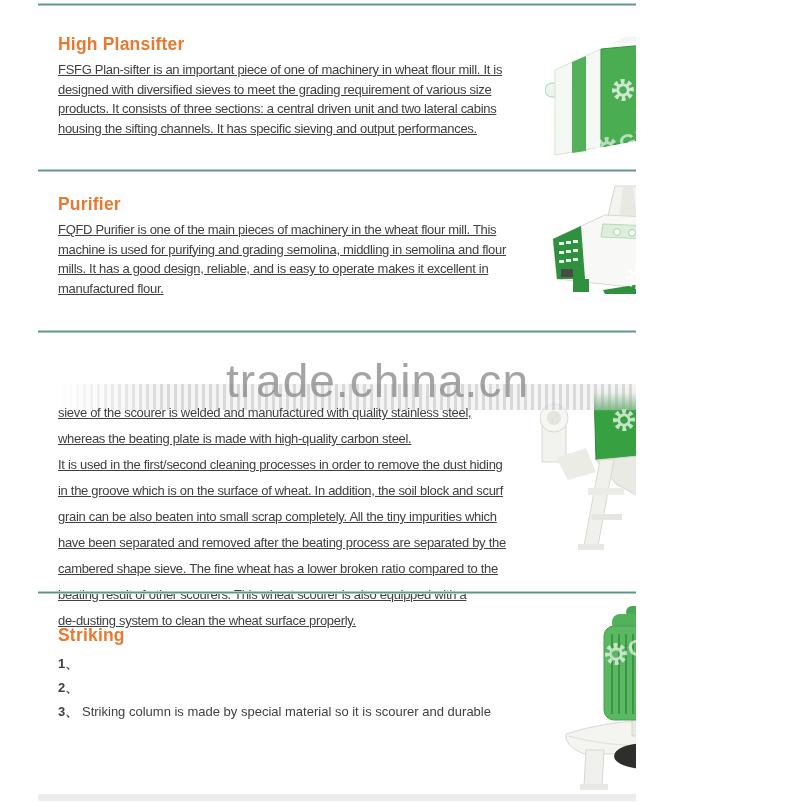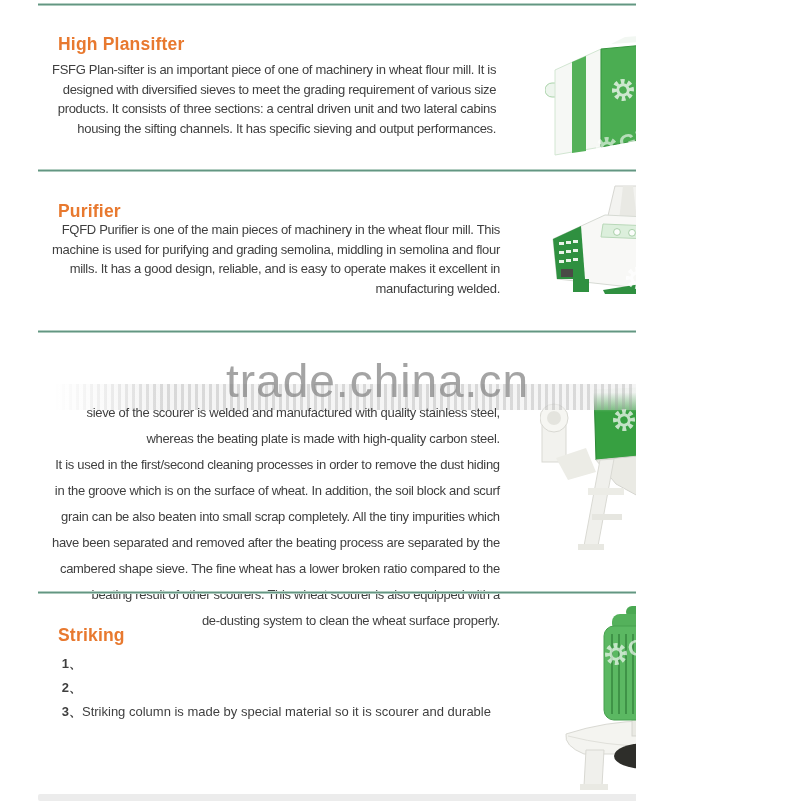--- a/index.html
+++ b/index.html
@@ -1,30 +1,30 @@
 <!DOCTYPE html>
 <html style="--accent_orange: #e8792f; --divider_green: #639682; --body_text: #3f3f3f; --watermark_gray: #8e8e8e; --bottom_bar_gray: #ececec; --machine_green: #44a94c; --machine_dark_green: #2f9040; --machine_light_green: #dcefdc;"><head>
 <meta charset="utf-8">
 <style>
   html,body{margin:0;padding:0;background:#fff;}
   .page{
     position:relative;width:636px;height:803px;background:#ffffff;
-    font-family:"Liberation Sans",sans-serif;overflow:hidden;text-align:right;
+    font-family:"Liberation Sans",sans-serif;overflow:hidden;
   }
   .divider{
     position:absolute;left:38px;width:722px;height:3px;
     background:linear-gradient(to bottom,#e2efe8,var(--divider_green,#639682) 45%,var(--divider_green,#639682) 60%,#e2efe8);
   }
   .sec-heading{
     position:absolute;left:58px;font-size:17.5px;font-weight:bold;
     color:var(--accent_orange,#e8792f);letter-spacing:.2px;white-space:pre;
   }
   .body-text{
-    position:absolute;left:52px;font-size:13px;line-height:19.5px;
-    color:var(--body_text,#3f3f3f);white-space:pre;letter-spacing:-0.3px;
+    position:absolute;left:58px;font-size:13px;line-height:19.5px;
+    color:var(--body_text,#3f3f3f);white-space:pre;letter-spacing:-0.3px;text-decoration:underline;
   }
   .scourer-body{line-height:26px;}
   .machine{position:absolute;}
   .machine svg{display:block;overflow:hidden;}
   .wm{color:#ffffff;}
   .wm text{fill:currentColor;font-family:"Liberation Sans",sans-serif;font-weight:bold;}
   .wm-band{
     position:absolute;left:55px;top:384px;width:650px;height:26px;
     background:repeating-linear-gradient(90deg,rgba(185,185,185,.55) 0 3px,rgba(226,226,226,.35) 3px 7px);
   }
@@ -110,25 +110,25 @@
         <text x="13" y="8" font-size="22">GEMCO</text>
       </g>
       <g class="wm" opacity="0.55" transform="translate(236,58) rotate(-17)">
         <use href="#gear" xlink:href="#gear"></use>
       </g>
     </svg>
   </div>
 
   <div class="divider" style="top:169px"></div>
 
-  <div class="sec-heading" style="top:201px">Purifier</div>
+  <div class="sec-heading" style="top:194px">Purifier</div>
   <div class="body-text" style="top:220px">FQFD Purifier is one of the main pieces of machinery in the wheat flour mill. This
 machine is used for purifying and grading semolina, middling in semolina and flour
 mills. It has a good design, reliable, and is easy to operate makes it excellent in
-manufacturing welded.</div>
+manufactured flour.</div>
 
   <div class="machine" style="left:545px;top:182px">
     <svg width="245" height="135" viewBox="0 0 245 135">
 
       <polygon points="70,4 96,4 106,38 62,38" fill="#f3f3f0" stroke="#d7d7d2"></polygon>
       <polygon points="78,4 88,4 92,38 74,38" fill="#e9e9e4"></polygon>
       <rect x="116" y="22" width="18" height="11" fill="#e4e4df" stroke="#cfcfca"></rect>
       <rect x="140" y="24" width="15" height="10" fill="#e4e4df" stroke="#cfcfca"></rect>
 
       <polygon points="8,57 60,33 206,40 208,86 148,112 12,97" fill="#f8f8f6" stroke="#d6dad3"></polygon>

